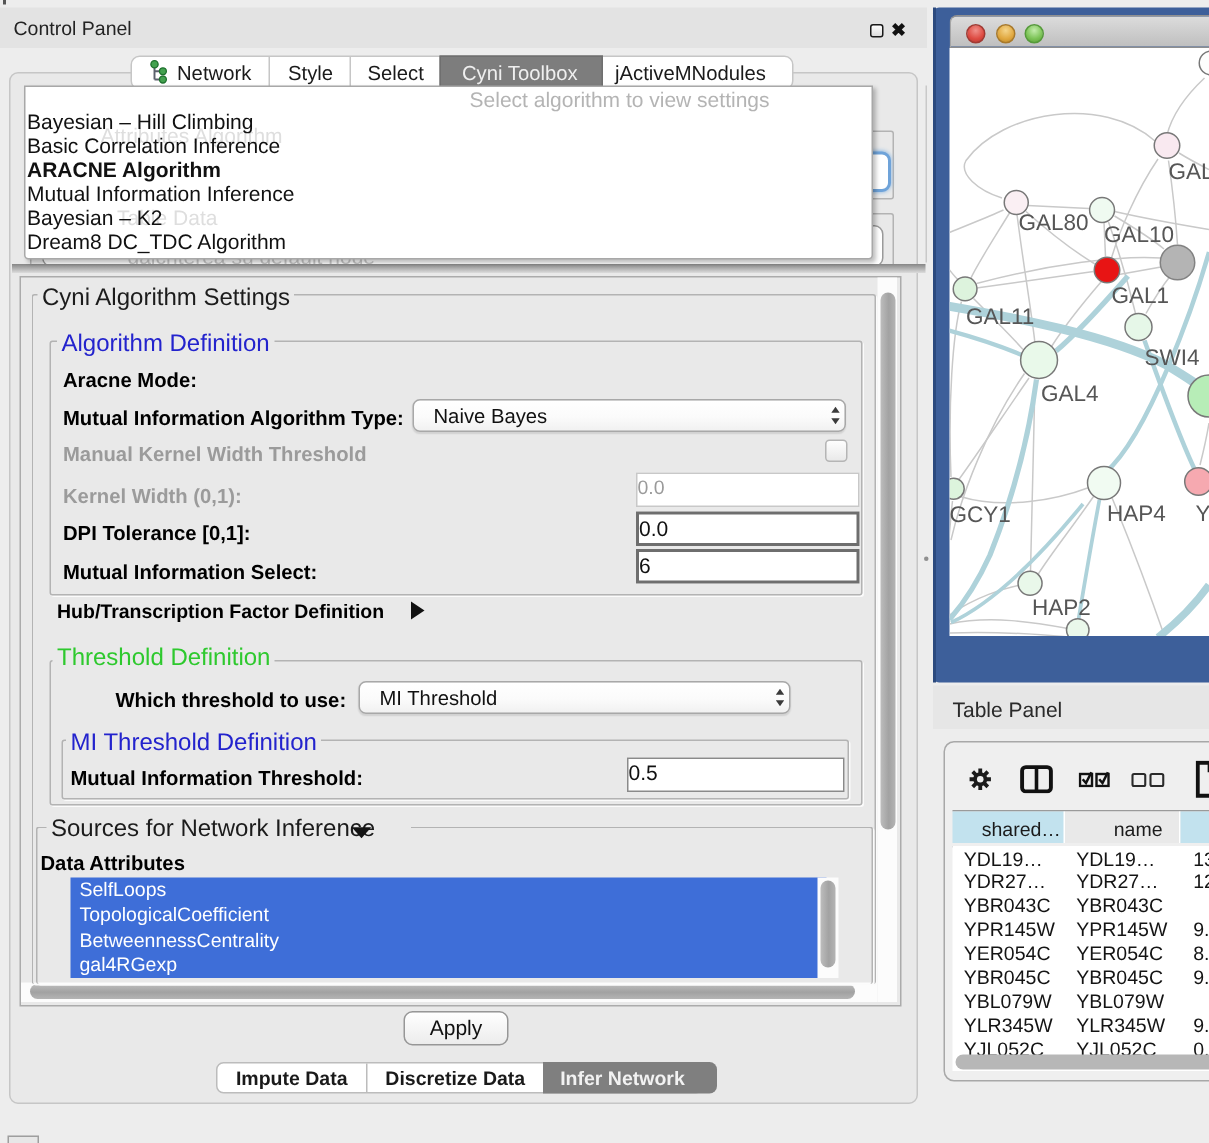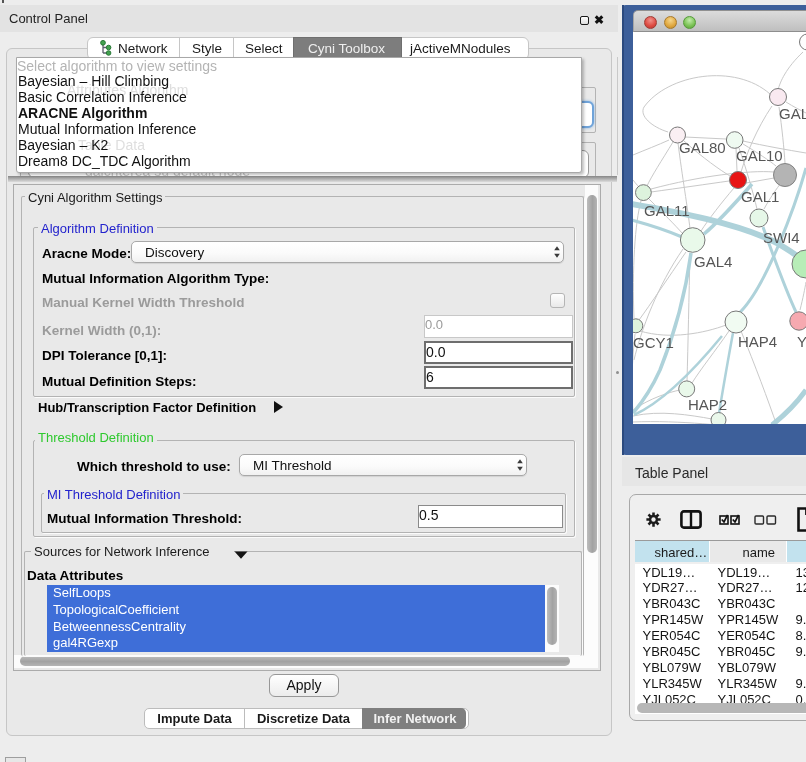--- a/index.html
+++ b/index.html
@@ -2,21 +2,21 @@
 <html><head>
 <meta charset="utf-8">
 <style>
 html,body{margin:0;padding:0;}
 #root{position:relative;width:806px;height:762px;background:#ededed;overflow:hidden;
   font-family:"Liberation Sans",sans-serif;}
 .abs{position:absolute;}
 .b{font-weight:bold;font-size:13.5px;color:#000000;}
 .bg{font-weight:bold;font-size:13.5px;color:#9b9b9b;}
 .etch{border:1px solid #b3b3b3;border-radius:2px;box-shadow:inset 0 0 0 0 #fff,1px 1px 0 #fbfbfb;}
-.gtitle{position:absolute;background:#e9e9e9;padding:0 3px;font-size:13px;}
+.gtitle{position:absolute;background:#e9e9e9;padding:0 3px;font-size:16px;}
 .combo{position:absolute;border:1px solid #a8a8a8;border-radius:5px;
   background:linear-gradient(#ffffff,#fbfbfb 55%,#f1f1f1);box-shadow:0 1px 1px rgba(0,0,0,0.10);
   font-size:13.5px;color:#111;}
 .combo .ct{position:absolute;left:13px;top:3px;}
 .field{position:absolute;background:#fff;font-size:13px;text-align:left;color:#111;}
 </style>
 </head>
 <body>
 <div id="root">
 
@@ -65,39 +65,39 @@
 <div class="abs" style="left:14px;top:655px;width:571px;height:13px;background:#fcfcfc;"></div>
 <div class="abs" style="left:20px;top:656px;width:550px;height:10px;background:linear-gradient(#bdbdbd,#a2a2a2 55%,#b4b4b4);border-radius:5px;"></div>
 
 <div class="abs etch" style="left:21px;top:196px;width:561px;height:459px;border-bottom:none;"></div>
 <div class="gtitle" style="left:25px;top:190px;color:#1c1c1c;">Cyni Algorithm Settings</div>
 
 <div class="abs etch" style="left:33px;top:227px;width:540px;height:168px;"></div>
 <div class="gtitle" style="left:38px;top:221px;color:#2323cd;">Algorithm Definition</div>
 
 <div class="abs b" style="left:42px;top:246px;">Aracne Mode:</div>
-<div class="combo" style="left:131px;top:241px;width:431px;height:20px;">
-      <span class="ct">Discovery</span>
+<div class="abs b" style="left:42px;top:271px;">Mutual Information Algorithm Type:</div>
+<div class="combo" style="left:275px;top:266px;width:287px;height:20px;">
+      <span class="ct">Naive Bayes</span>
   <svg class="abs" style="right:3.5px;top:4px;" width="6" height="12" viewBox="0 0 6 12">
         <path d="M3 0.2 L5.8 4.2 H0.2 Z" fill="#3a3a3a"></path>
         <path d="M3 11.8 L5.8 7.8 H0.2 Z" fill="#3a3a3a"></path>
       </svg>
 </div>
-<div class="abs b" style="left:42px;top:271px;">Mutual Information Algorithm Type:</div>
 
 <div class="abs bg" style="left:42px;top:295px;">Manual Kernel Width Threshold</div>
 <div class="abs" style="left:550px;top:293px;width:13px;height:13px;border:1px solid #b5b5b5;border-radius:3px;background:linear-gradient(#fefefe,#e9e9e9);"></div>
 
 <div class="abs bg" style="left:42px;top:323px;">Kernel Width (0,1):</div>
 <div class="field" style="left:424px;top:315px;width:142px;height:20px;border:1px solid #c8c8c8;color:#9a9a9a;padding:1px 5px 0 0;">0.0</div>
 
 <div class="abs b" style="left:42px;top:348px;">DPI Tolerance [0,1]:</div>
 <div class="field" style="left:424px;top:341px;width:140px;height:18px;border:2px solid #6e6e6e;color:#111;padding:1px 5px 0 0;font-size:14px;">0.0</div>
 
-<div class="abs b" style="left:42px;top:374px;">Mutual Definition Steps:</div>
+<div class="abs b" style="left:42px;top:374px;">Mutual Information Select:</div>
 <div class="field" style="left:424px;top:366px;width:140px;height:18px;border:2px solid #6e6e6e;color:#111;padding:1px 5px 0 0;font-size:14px;">6</div>
 
 <div class="abs b" style="left:38px;top:400px;font-size:13px;">Hub/Transcription Factor Definition</div>
 <svg class="abs" style="left:272px;top:400px;" width="12" height="14" viewBox="0 0 12 14">
       <path d="M2 1 L11 7 L2 13 Z" fill="#111"></path>
     </svg>
 
 <div class="abs etch" style="left:33px;top:440px;width:540px;height:95px;"></div>
 <div class="gtitle" style="left:35px;top:430px;color:#2ec92e;">Threshold Definition</div>
 
@@ -125,29 +125,29 @@
 <div class="abs" style="left:47px;top:585px;width:498px;height:67px;background:#3e6ed8;color:#fff;font-size:13px;line-height:16.8px;padding-left:6px;overflow:hidden;">SelfLoops<br>TopologicalCoefficient<br>BetweennessCentrality<br>gal4RGexp</div>
 <div class="abs" style="left:545px;top:585px;width:14px;height:67px;background:#fcfcfc;"></div>
 <div class="abs" style="left:547px;top:587px;width:10px;height:58px;background:linear-gradient(90deg,#bdbdbd,#a2a2a2 55%,#b4b4b4);border-radius:5px;"></div>
 
 <div class="abs" style="left:269px;top:674px;width:68px;height:21px;border:1.5px solid #979797;border-radius:6px;background:linear-gradient(#fff,#ececec);text-align:center;font-size:14px;color:#111;"><span style="position:relative;top:2px;margin-top:28px;">Apply</span></div>
 
 <div class="abs" style="left:144px;top:708px;width:323px;height:19px;background:#fff;border:1px solid #bcbcbc;border-radius:5px;font-size:13px;font-weight:bold;color:#1a1a1a;">
   <div class="abs" style="left:0;top:1.5px;width:99px;text-align:center;">Impute Data</div>
   <div class="abs" style="left:99px;top:0;width:1px;height:19px;background:#bcbcbc;"></div>
   <div class="abs" style="left:100px;top:1.5px;width:117px;text-align:center;">Discretize Data</div>
-  <div class="abs" style="left:217px;top:-1px;width:104px;height:21px;background:#7f7f7f;color:#f2f2f2;border-radius:0 5px 5px 0;">
+  <div class="abs" style="left:217px;top:-1px;width:116px;height:21px;background:#7f7f7f;color:#f2f2f2;border-radius:0 5px 5px 0;">
     <div class="abs" style="left:0;top:2.5px;width:106px;text-align:center;">Infer Network</div>
   </div>
 </div>
 
 <div class="abs" style="left:16px;top:57px;width:564px;height:114px;background:#fff;border:1px solid #a8a8a8;border-radius:0 0 3px 3px;box-shadow:2px 2px 3px rgba(0,0,0,0.25);font-size:14px;color:#111;overflow:hidden;">
   <div class="abs" style="left:50px;top:24px;color:#dedede;">Attributes Algorithm</div>
   <div class="abs" style="left:61px;top:79px;color:#dedede;">Table Data</div>
-  <div class="abs" style="left:0;top:0;width:496px;text-align:left;color:#b4b4b4;">Select algorithm to view settings</div>
+  <div class="abs" style="left:0;top:0;width:496px;text-align:right;color:#b4b4b4;">Select algorithm to view settings</div>
   <div class="abs" style="left:1px;top:15px;line-height:16px;">Bayesian – Hill Climbing<br>Basic Correlation Inference<br><b>ARACNE Algorithm</b><br>Mutual Information Inference<br>Bayesian – K2<br>Dream8 DC_TDC Algorithm</div>
 </div>
 
 <div class="abs" style="left:5px;top:757px;width:19px;height:12px;border:1.5px solid #9e9e9e;background:#e7e7e7;"></div>
 
 <div class="abs" style="left:622px;top:5px;width:184px;height:450px;background:#3d5f9a;border-radius:4px 0 0 4px;">
   <div class="abs" style="left:0;top:0;width:2px;height:450px;background:#2c4a7e;"></div>
 </div>
 
 <div class="abs" style="left:633px;top:10px;width:173px;height:20px;background:linear-gradient(#dcdcdc,#bfbfbf);border-top:1px solid #909090;border-left:1px solid #a5a5a5;border-bottom:1px solid #8e8e8e;border-radius:5px 0 0 0;">

